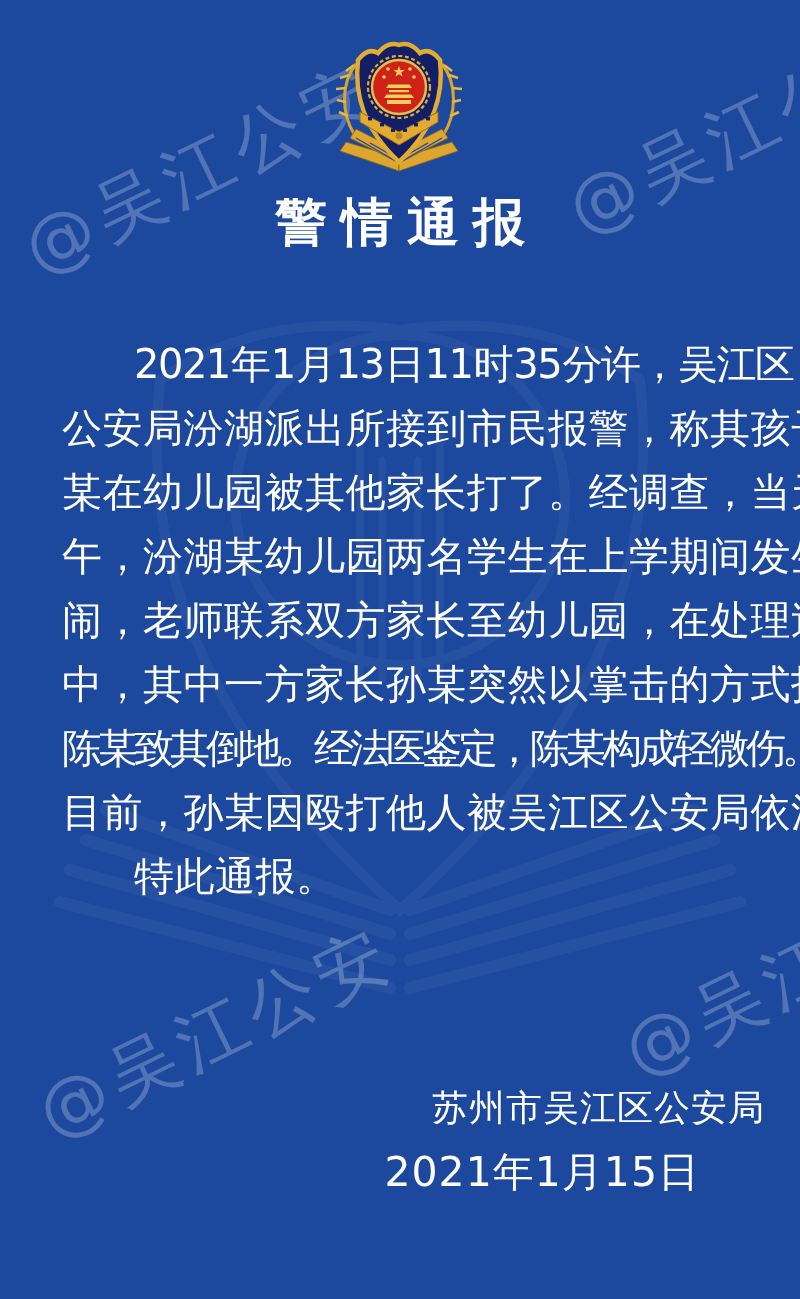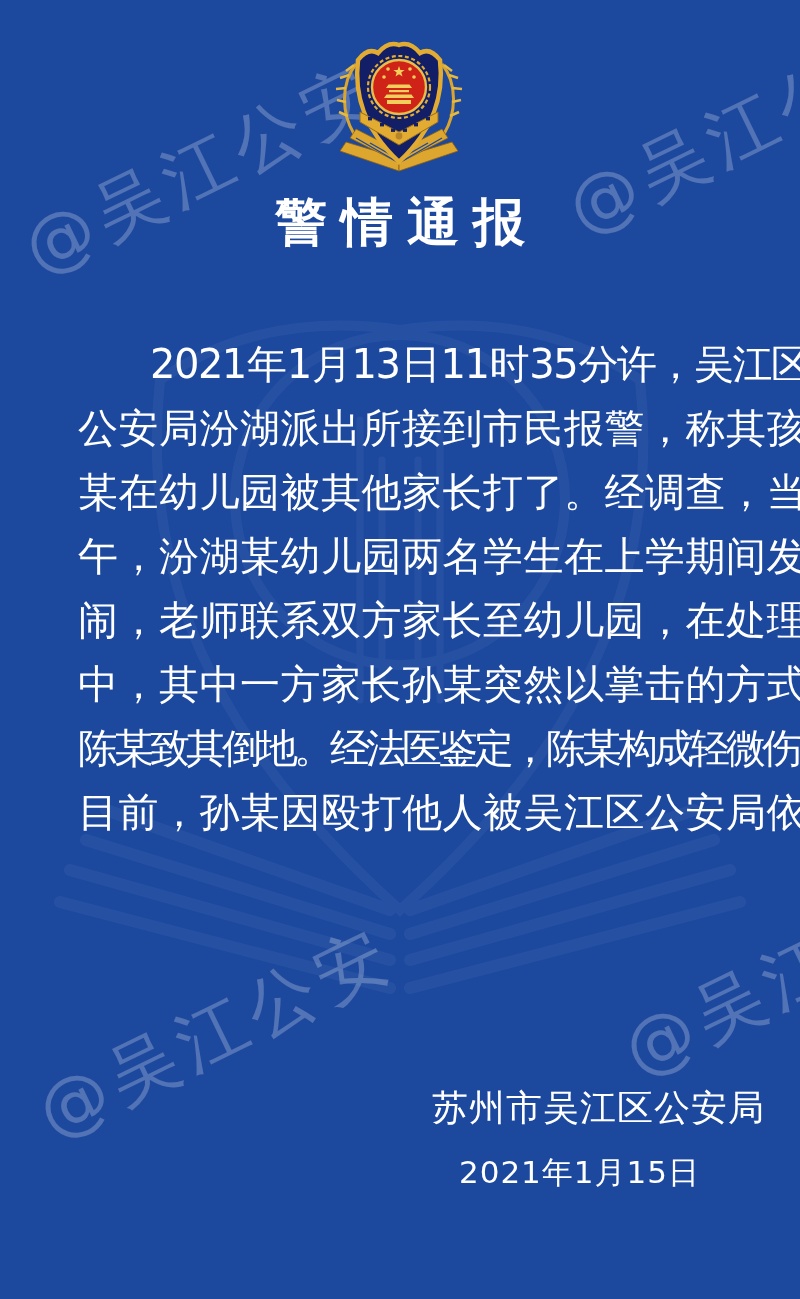--- a/index.html
+++ b/index.html
@@ -41,41 +41,41 @@
   .title {
     position:absolute; left:0; top:198px; width:100%;
     text-align:center;
     color:#ffffff;
     font-size:52px; font-weight:700;
     letter-spacing:14px; text-indent:14px;
     line-height:58px;
     font-family:Liberation Mono, monospace;
   }
   .body-text {
-    position:absolute; left:78px; top:332px; width:700px;
+    position:absolute; left:62px; top:332px; width:700px;
     color:#ffffff;
     font-size:40px; font-weight:500;
     letter-spacing:0.5px;
   }
   .body-text .line {
     height:64px; line-height:64px;
     white-space:nowrap;
   }
   .indent { padding-left:72px; }
   .tight  { letter-spacing:-4px; }
   .num-line { letter-spacing:-1.5px; word-spacing:-10px; }
 
   .signature {
     position:absolute; top:1088px; right:35px;
     color:#ffffff; font-size:36px; font-weight:500;
     letter-spacing:1px; line-height:40px;
   }
   .pub-date {
     position:absolute; top:1152px; right:100px;
-    color:#ffffff; font-size:31px; font-weight:500;
+    color:#ffffff; font-size:41px; font-weight:500;
     letter-spacing:1px; line-height:40px;
   }
 </style>
 </head>
 <body>
 
 <div class="page">
 
   <svg class="bg-emblem" viewBox="0 0 740 760">
     <g stroke="#d5e3ff" fill="none" stroke-linecap="round">
@@ -165,18 +165,19 @@
 
   <div class="body-text">
     <div class="line indent num-line">2021 年 1 月 13 日 11 时 35 分许，吴江区</div>
     <div class="line">公安局汾湖派出所接到市民报警，称其孩子陈</div>
     <div class="line">某在幼儿园被其他家长打了。经调查，当天上</div>
     <div class="line">午，汾湖某幼儿园两名学生在上学期间发生打</div>
     <div class="line">闹，老师联系双方家长至幼儿园，在处理过程</div>
     <div class="line">中，其中一方家长孙某突然以掌击的方式拍打</div>
     <div class="line tight">陈某致其倒地。经法医鉴定，陈某构成轻微伤。</div>
     <div class="line">目前，孙某因殴打他人被吴江区公安局依法处</div>
+    <div class="line indent">特此通报。</div>
   </div>
 
   <div class="signature">苏州市吴江区公安局</div>
   <div class="pub-date">2021年1月15日</div>
 
 </div>
 
 </body></html>

